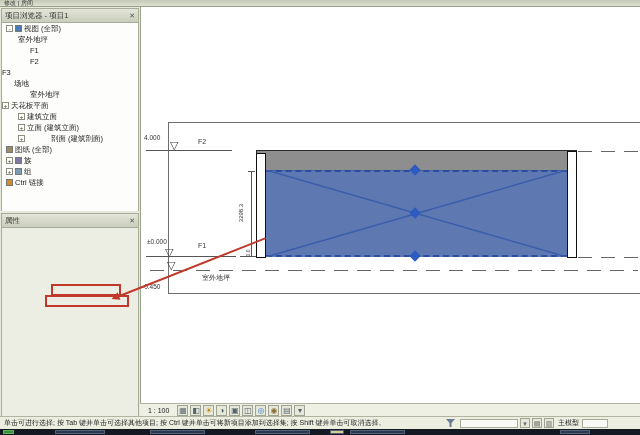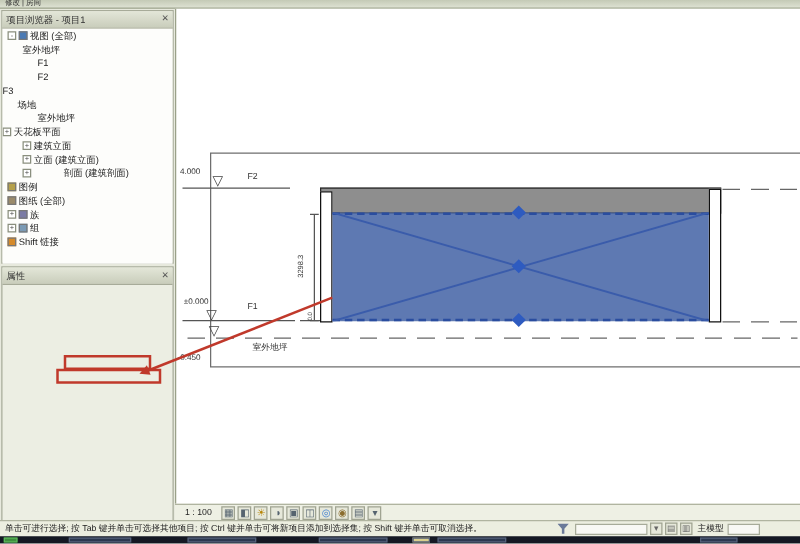--- a/index.html
+++ b/index.html
@@ -105,40 +105,36 @@
         </div>
         <div class="trow" style="padding-left: 16px;">
           <span class="texp">+</span>
           <span>立面 (建筑立面)</span>
         </div>
         <div class="trow" style="padding-left: 16px; gap: 24px;">
           <span class="texp">+</span>
           <span>剖面 (建筑剖面)</span>
         </div>
         <div class="trow" style="padding-left: 4px;">
-          <span class="tico" style="background: rgb(181, 160, 74);"></span>
-          <span>图例</span>
-        </div>
-        <div class="trow" style="padding-left: 4px;">
           <span class="tico" style="background: rgb(154, 138, 106);"></span>
           <span>图纸 (全部)</span>
         </div>
         <div class="trow" style="padding-left: 4px;">
           <span class="texp">+</span>
           <span class="tico" style="background: rgb(122, 122, 165);"></span>
           <span>族</span>
         </div>
         <div class="trow" style="padding-left: 4px;">
           <span class="texp">+</span>
           <span class="tico" style="background: rgb(122, 154, 181);"></span>
           <span>组</span>
         </div>
         <div class="trow" style="padding-left: 4px;">
           <span class="tico" style="background: rgb(213, 138, 42);"></span>
-          <span>Shift 链接</span>
+          <span>Ctrl 链接</span>
         </div>
       </div>
   </div>
 
   <div class="abs panel props">
     <div class="panel-hdr">
       <span>属性</span>
       <span class="x">✕</span>
     </div>
 

